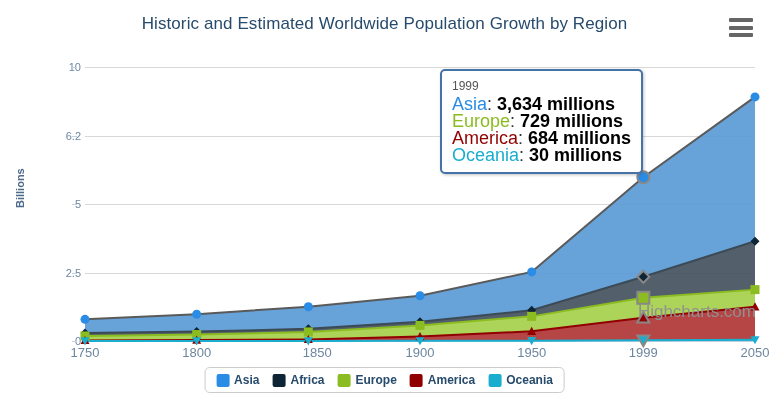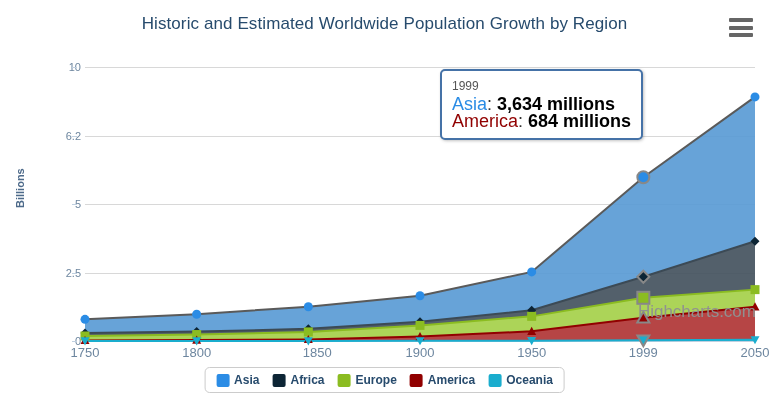--- a/index.html
+++ b/index.html
@@ -197,21 +197,23 @@
         <polygon points="446.66666666666663,278.1438 451.16666666666663,270.0438 442.16666666666663,270.0438" fill="#1aadce"></polygon>
         <polygon points="558.3333333333334,279.178 564.3333333333334,268.378 552.3333333333334,268.378" fill="#1aadce" stroke="#888888" stroke-width="2"></polygon>
         <polygon points="670,277.2396 674.5,269.1396 665.5,269.1396" fill="#1aadce"></polygon>
       </svg>
   </div>
 
   <div class="tooltip">
     <div class="tt-header">1999</div>
     <div id="tooltip-rows">
         <div class="tt-row"><span class="tt-key" style="color: rgb(43, 140, 229);">Asia</span><span>: </span><span class="tt-val">3,634 millions</span></div>
+        <div class="tt-row"><span class="tt-key" style="color: rgb(139, 188, 33);">Europe</span><span>: </span><span class="tt-val">729 millions</span></div>
         <div class="tt-row"><span class="tt-key" style="color: rgb(145, 0, 0);">America</span><span>: </span><span class="tt-val">684 millions</span></div>
+        <div class="tt-row"><span class="tt-key" style="color: rgb(26, 173, 206);">Oceania</span><span>: </span><span class="tt-val">30 millions</span></div>
       </div>
   </div>
 
   <div class="legend">
     <div id="legend-items" style="display:flex;align-items:center;gap:13px;">
         <div class="legend-item">
           <span class="legend-swatch" style="background: rgb(43, 140, 229);"></span>
           <span class="legend-label">Asia</span>
         </div>
         <div class="legend-item">

